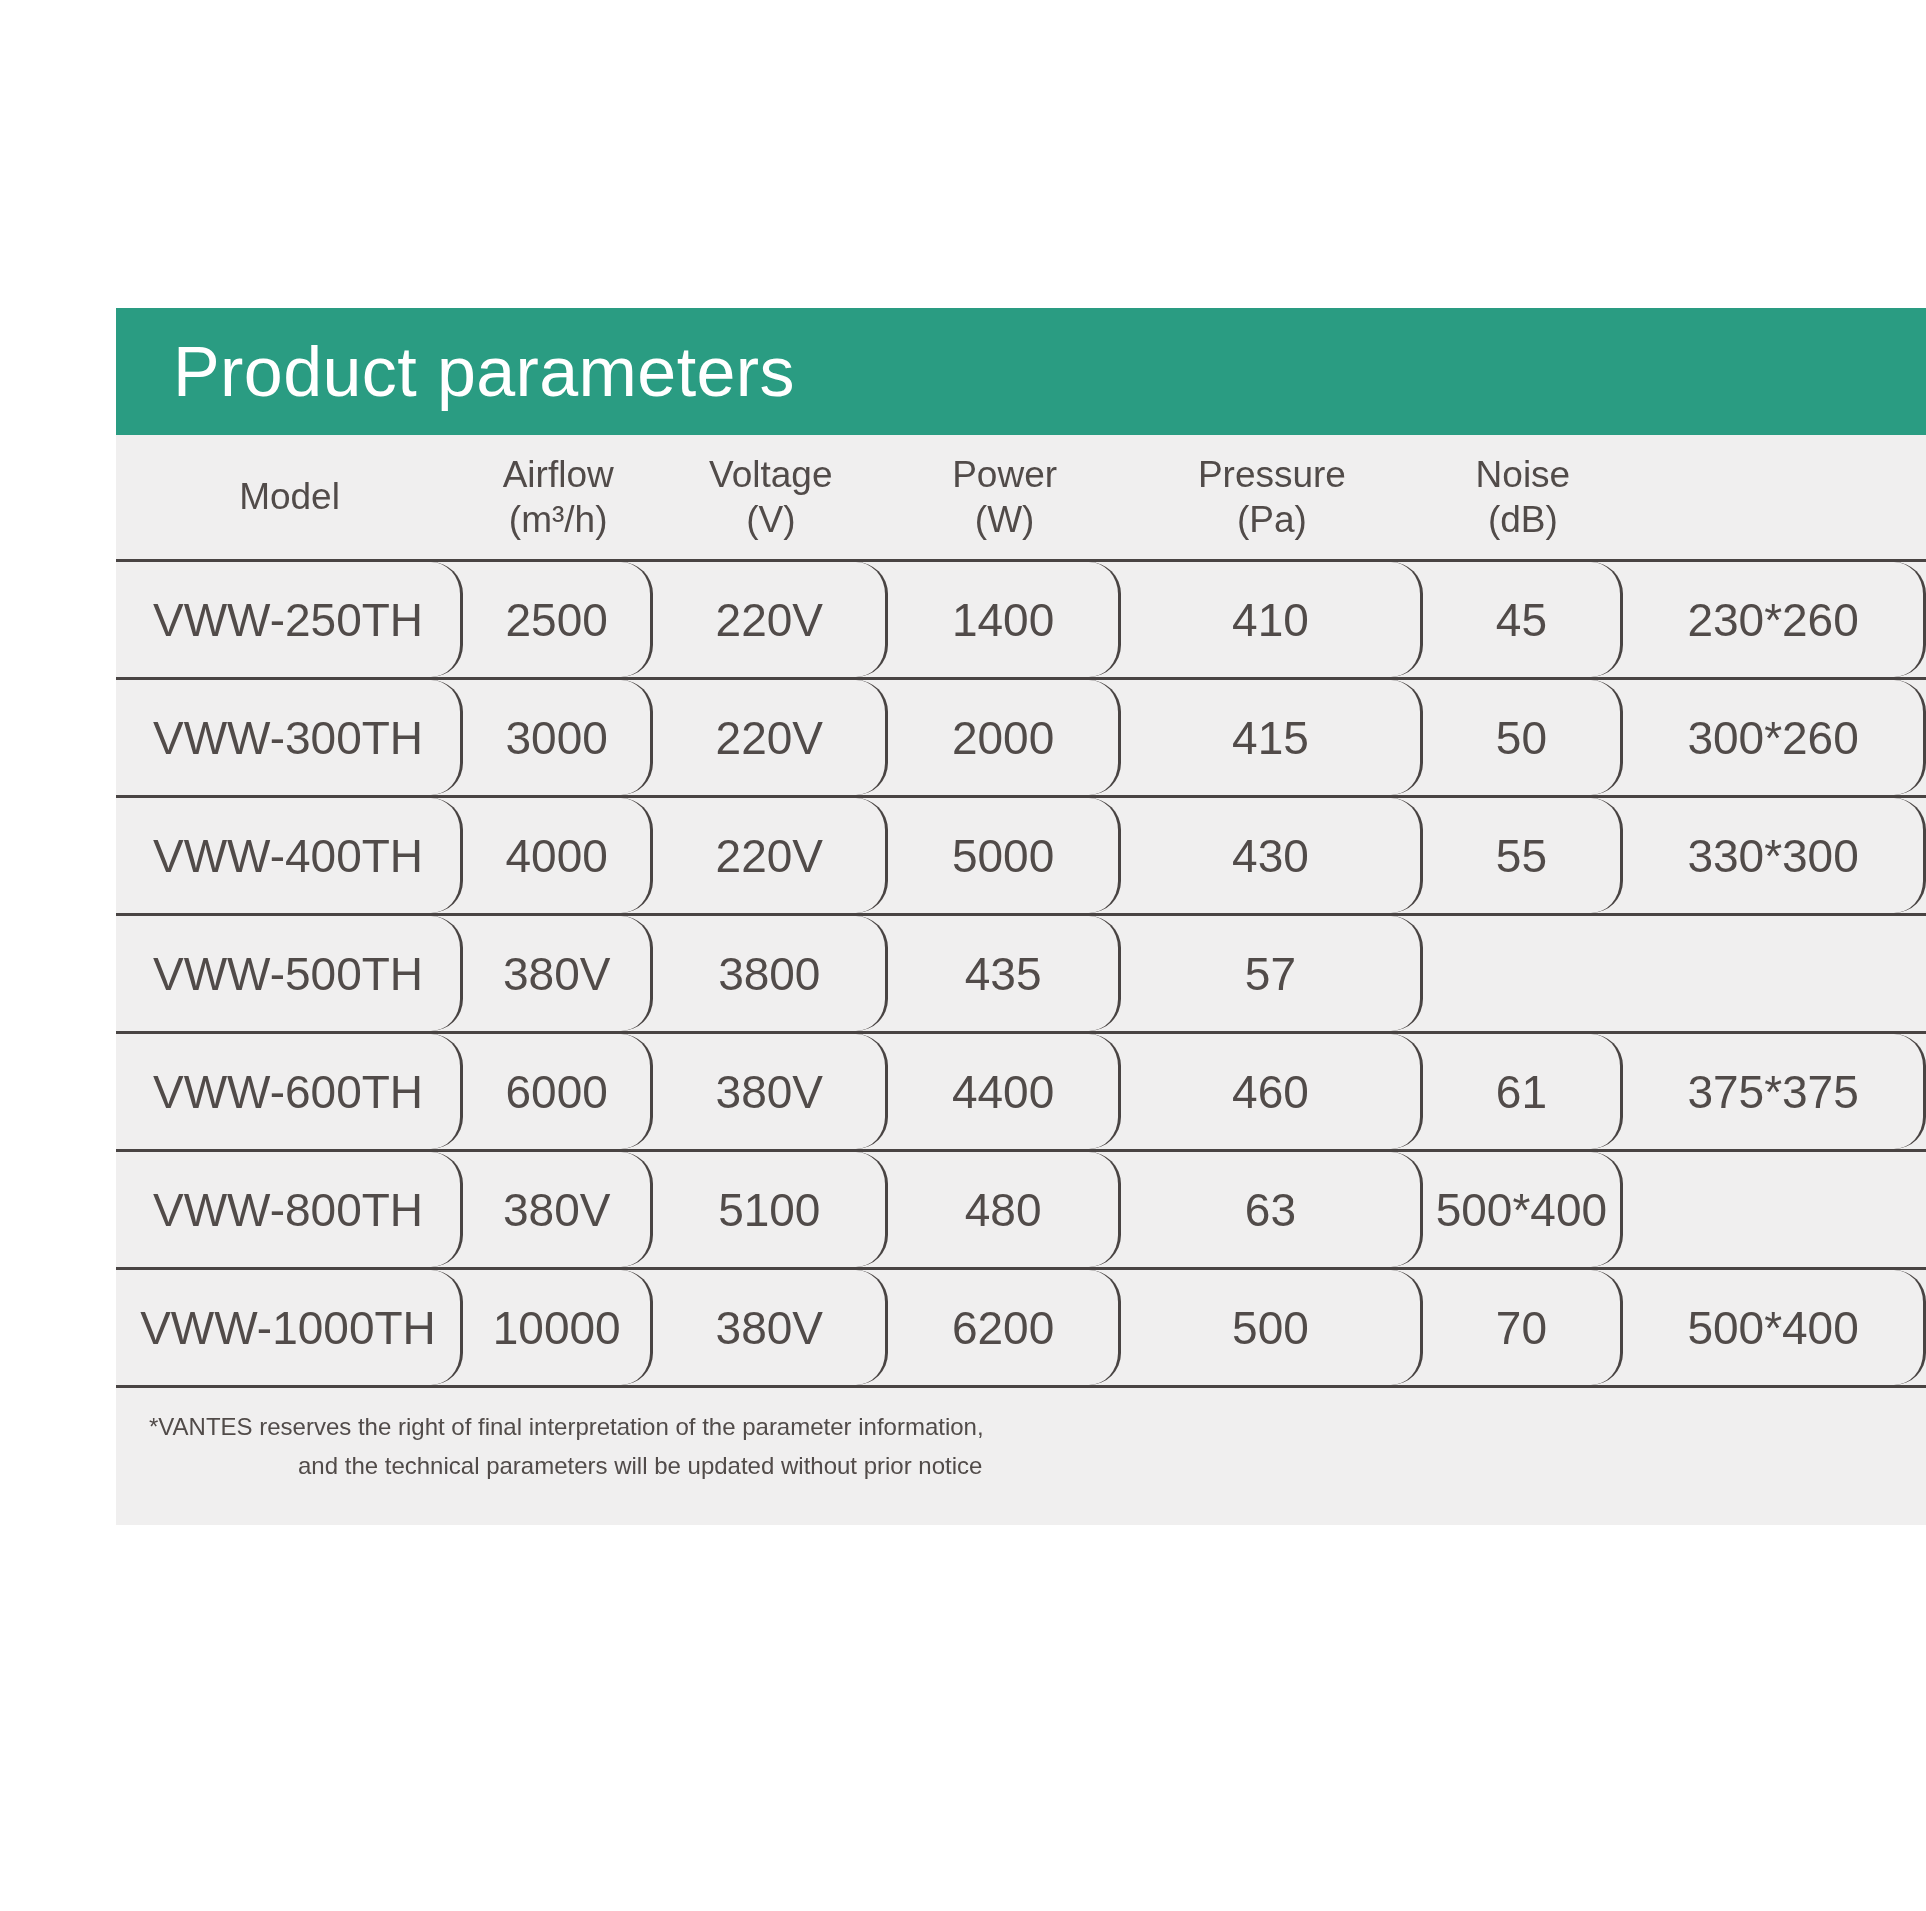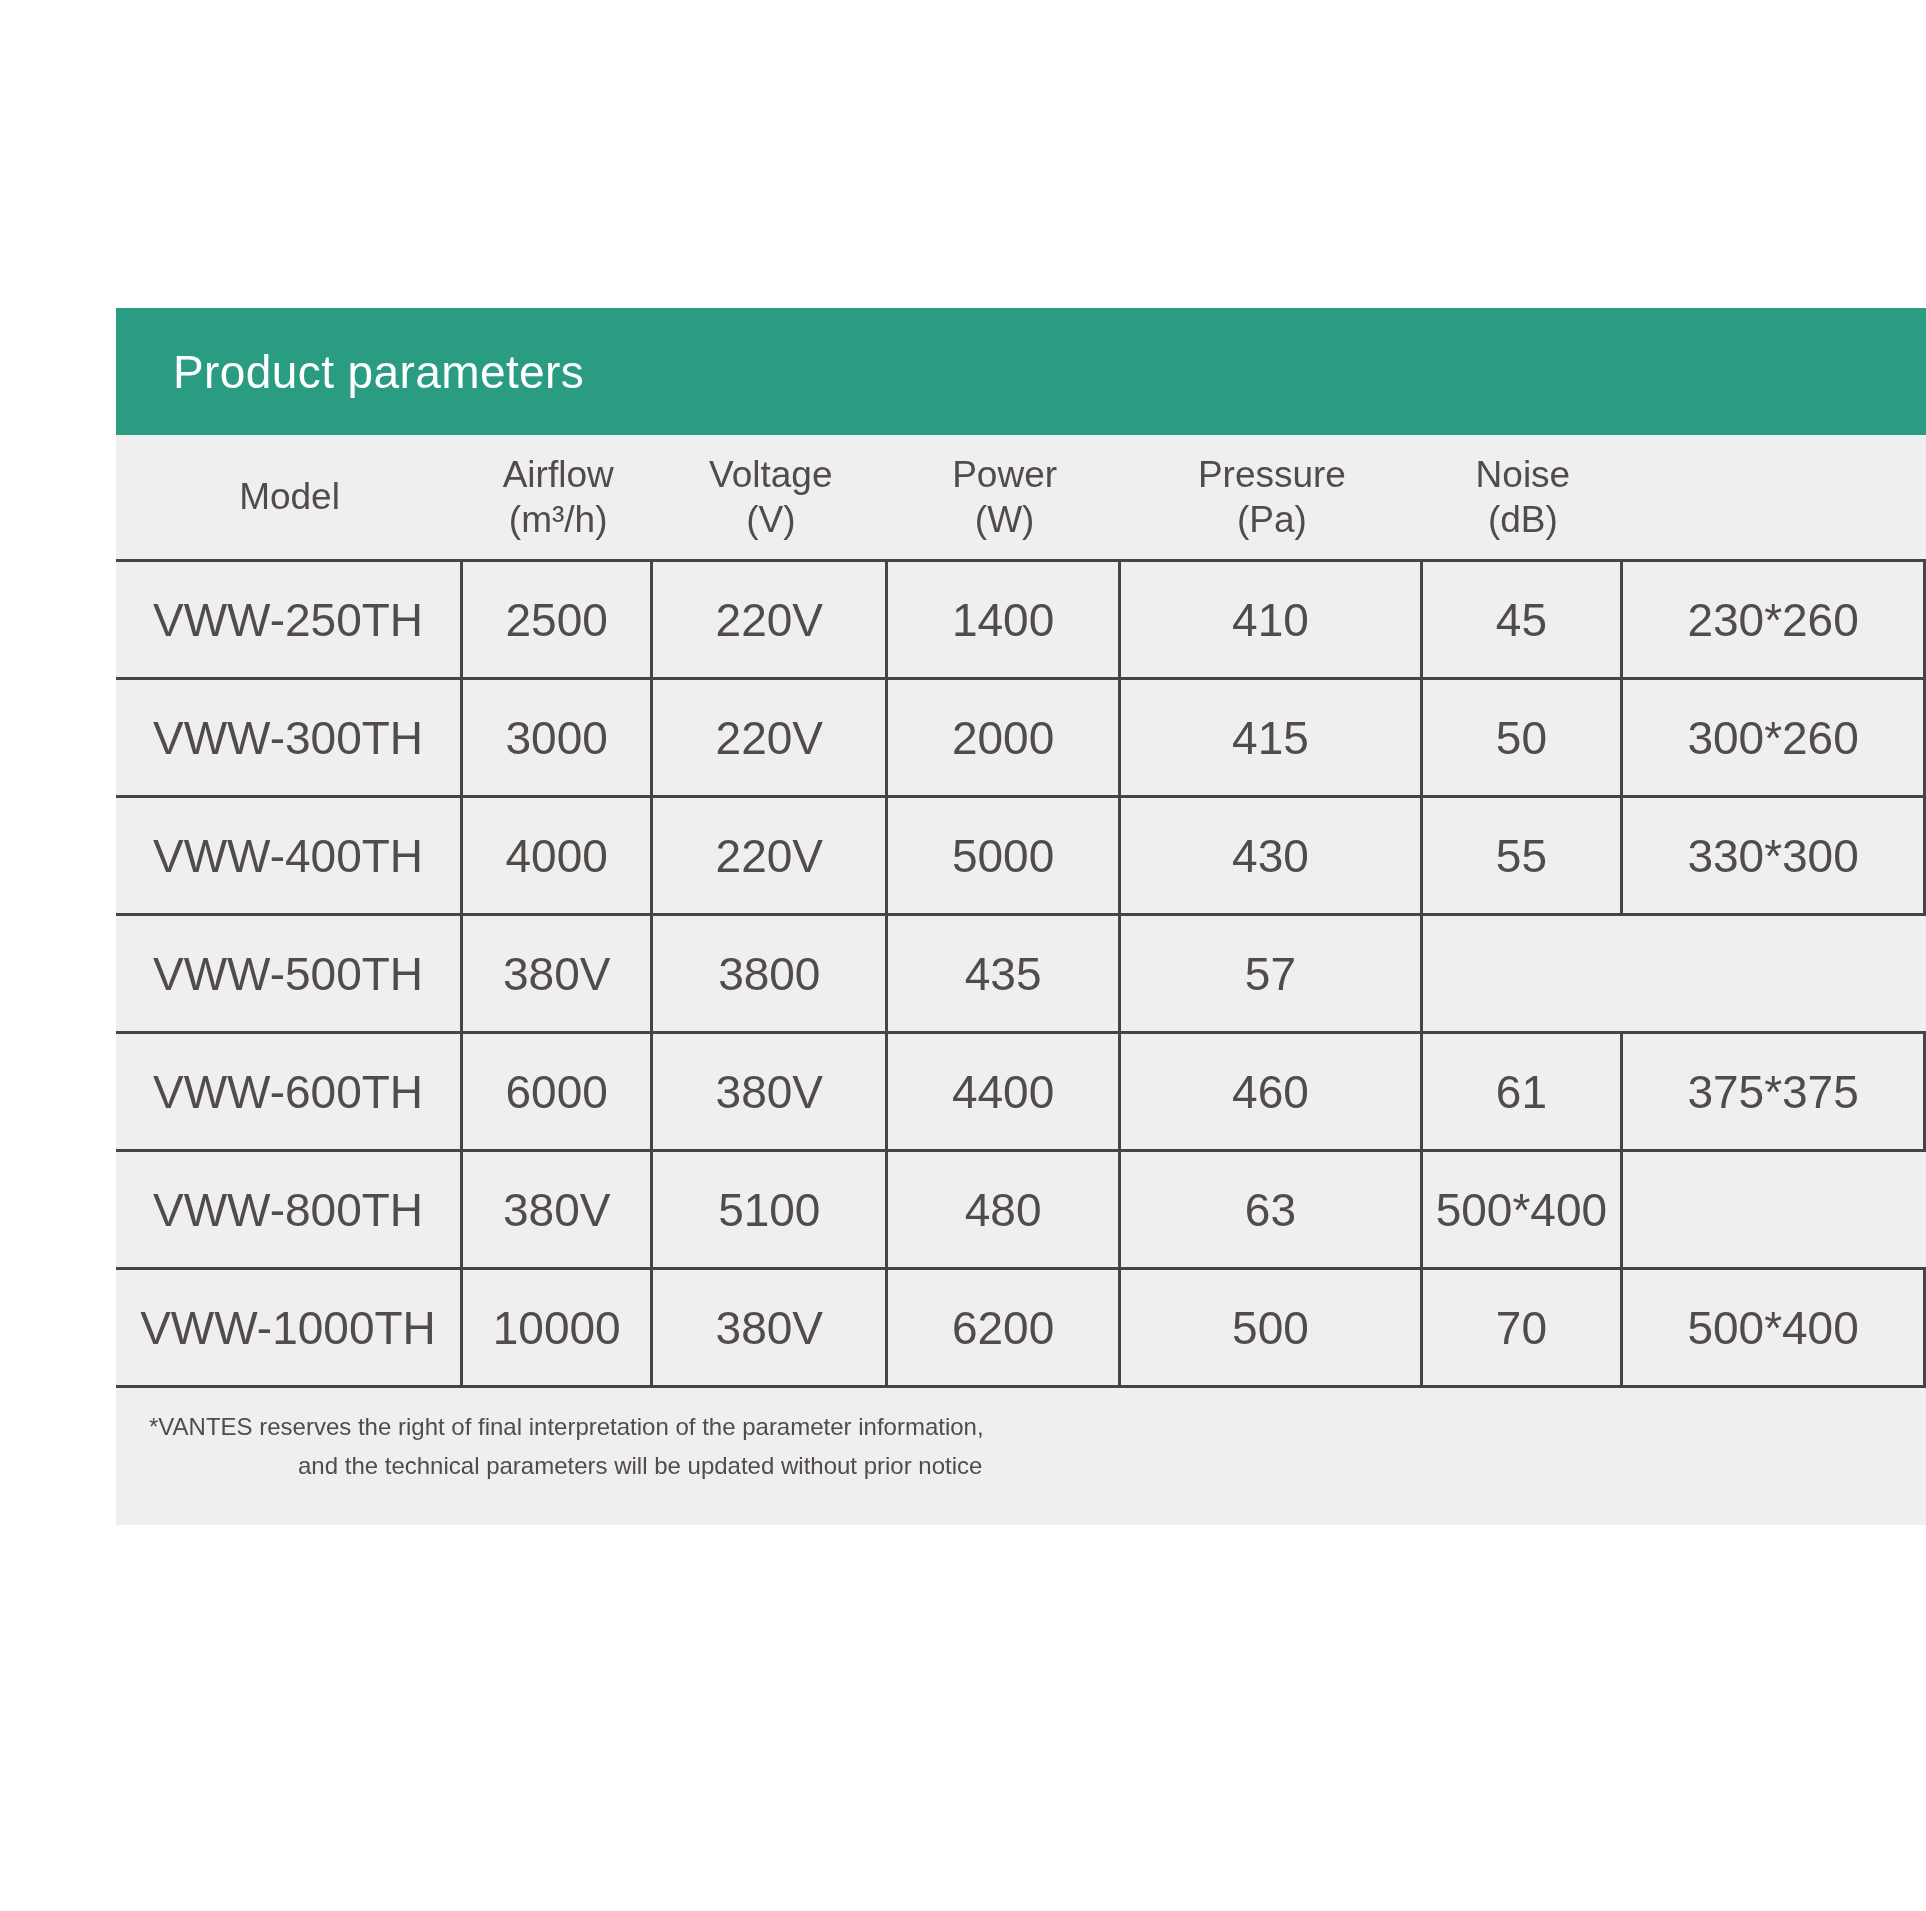--- a/index.html
+++ b/index.html
@@ -24,21 +24,21 @@
   }
   .title-bar {
     height: 127px;
     background: var(--accent, #2A9C82);
     display: flex;
     align-items: center;
     padding-left: 57px;
     box-sizing: border-box;
   }
   .title {
-    font-size: 46px;
+    font-size: 70px;
     font-weight: 500;
     color: #ffffff;
     letter-spacing: 0.4px;
   }
   .header-row {
     height: 124px;
     display: grid;
     grid-template-columns: 901fr 494fr 610fr 604fr 784fr 519fr 788fr 736fr 1044fr;
     align-items: center;
   }
@@ -61,20 +61,21 @@
   }
   .cell {
     display: flex;
     align-items: center;
     justify-content: center;
     font-size: 46px;
     color: var(--text, #514B49);
     border-right: 3.9px solid var(--border, #494443);
     box-sizing: border-box;
     white-space: nowrap;
+    border-radius: 32px;
   }
   .footnote {
     padding-top: 27px;
     font-size: 24px;
     line-height: 1;
     color: var(--text, #514B49);
   }
   .fn1 { margin-left: 33px; }
   .fn2 { margin-left: 182px; margin-top: 14.6px; }
 </style>

